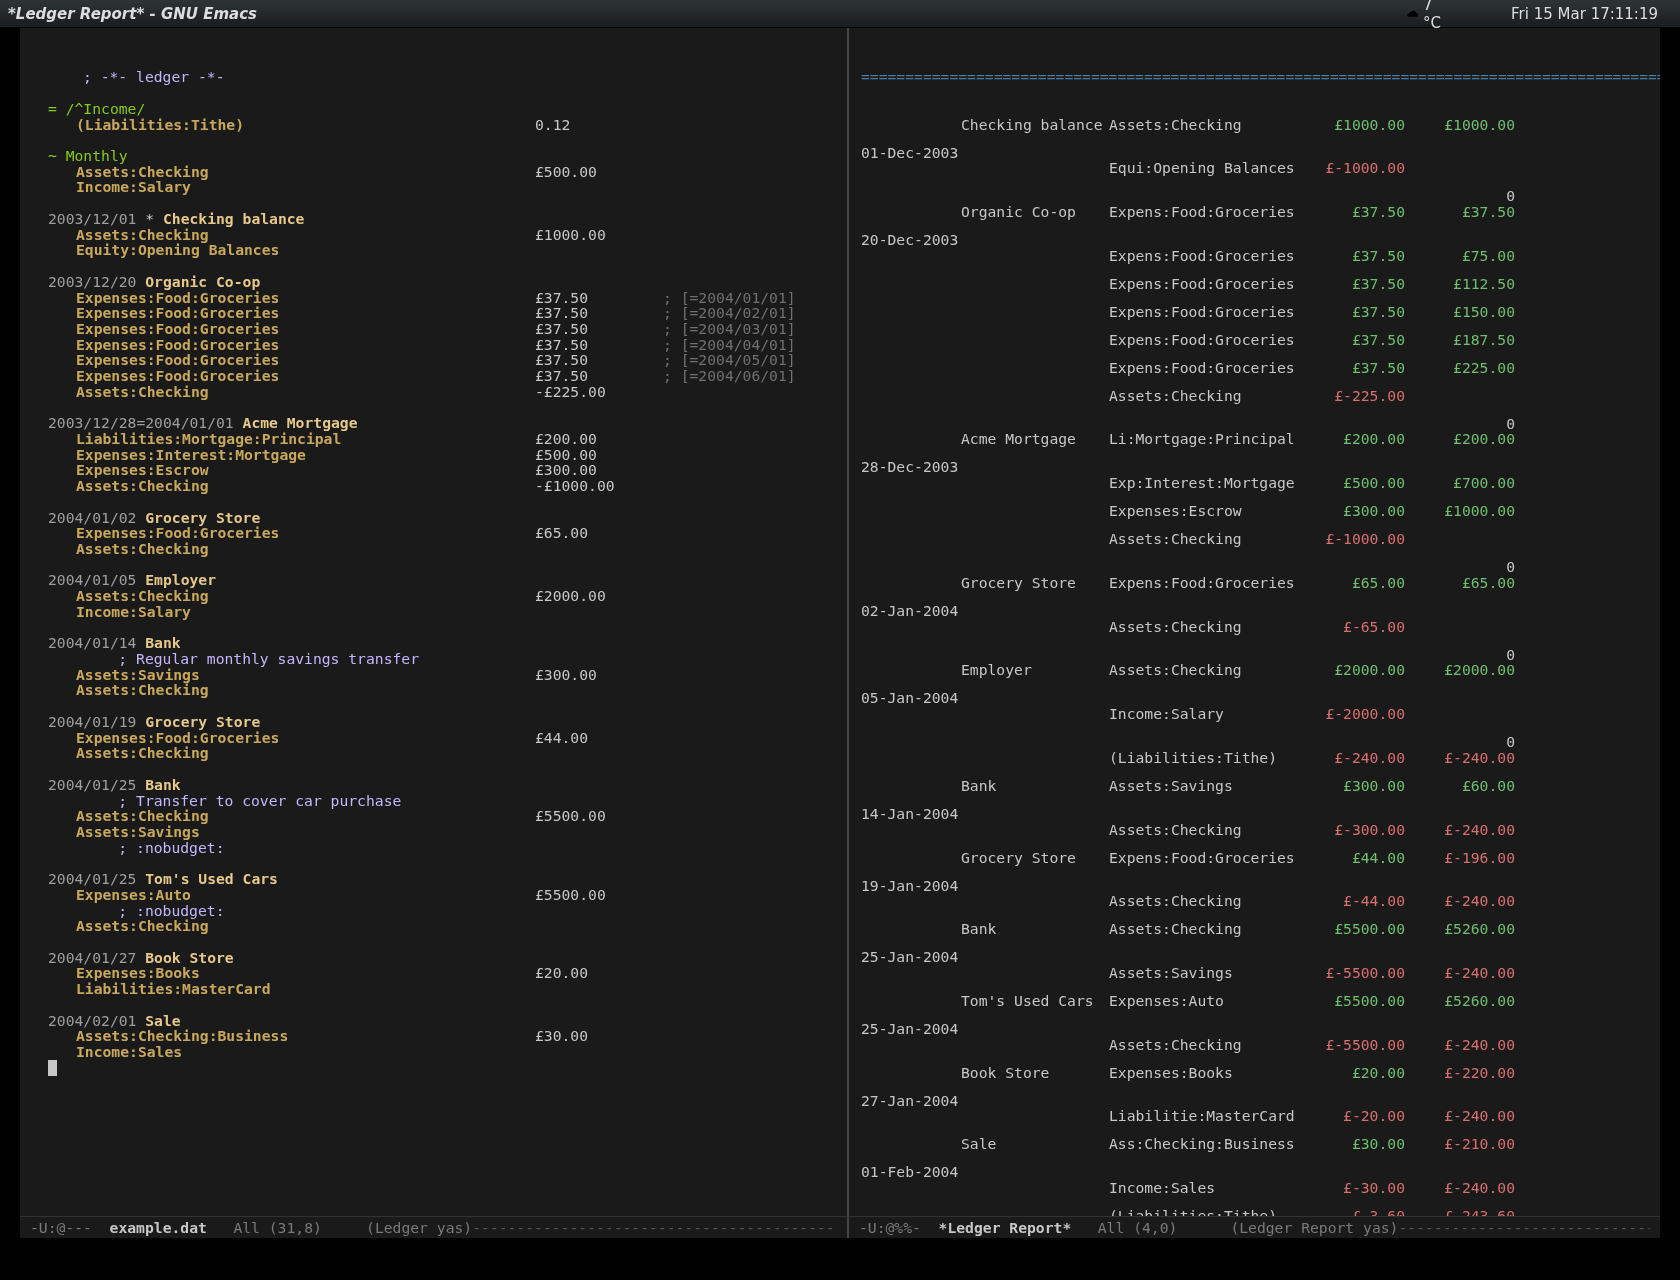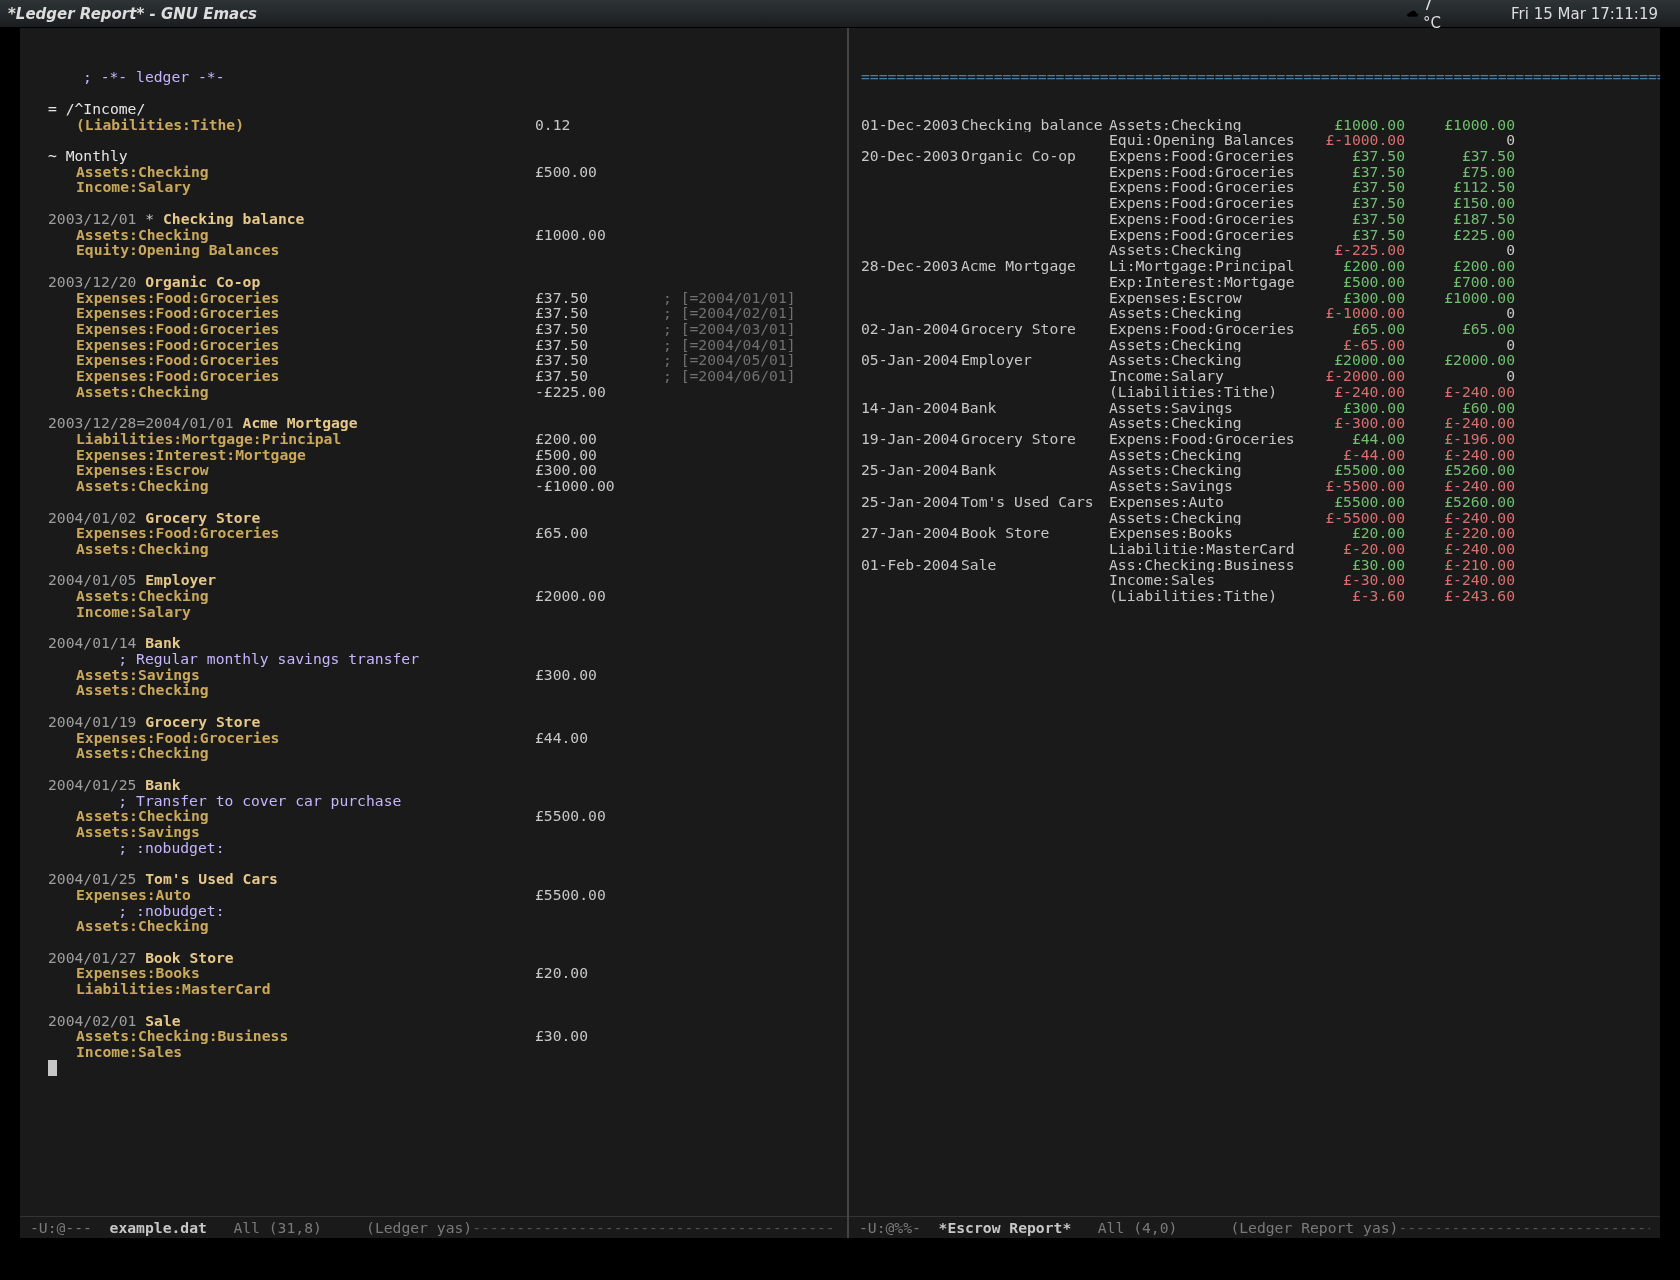--- a/index.html
+++ b/index.html
@@ -58,28 +58,28 @@
   }
   .modeline .buf { color: #c7c7c7; font-weight: bold; }
   .dashfill { overflow:hidden; flex:1; color:#555;}
 
   
   .c-comment { color: #c4b5fd; margin-left: 35px; }
   .c-date    { color: #9f9f9f; }
   .c-payee   { color: #e6c88a; font-weight: bold; }
   .c-acct    { color: #c9a85c; font-weight: bold; }
   .c-amt     { color: #c7c7c7; }
-  .c-periodic{ color: #e5e5e5; margin-top: 37px; }
+  .c-periodic{ color: #84cc16; margin-top: 37px; }
   .c-effdate { color: #707070; }
   .cursor    { display:inline-block; width:9px; height:16px; background:#c7c7c7; vertical-align:text-bottom;}
 
   
   .r-hdr    { color: #c7c7c7; }
   .r-rule   { color: #4a7fa5; letter-spacing:0;}
-  .r-date   { color: #c7c7c7; }
+  .r-date   { color: #c7c7c7; margin-top: 28px; }
   .r-payee  { color: #c7c7c7; }
   .r-acct   { color: #c7c7c7; }
   .r-pos    { color: #6fbf6f; }
   .r-neg    { color: #d96f6f; }
 
   .row { display:block; }
   
   .src-line { display:flex; }
   .src-line .ind { width: 28px; flex:0 0 28px;}
   .src-line .acct { flex:0 0 auto;}
@@ -149,20 +149,20 @@
         <span>   All (31,8)     (Ledger yas)</span>
         <span class="dashfill">----------------------------------------------------------------------------------------------------------------------------------------------------</span>
       </div>
     </div>
 
     <div class="pane right">
       <div class="r-rule">======================================================================================================================</div>
       <div id="right-content"><div class="rep-line"><span class="date r-date">01-Dec-2003</span><span class="payee r-payee">Checking balance</span><span class="acct r-acct">Assets:Checking</span><span class="a1 r-pos">£1000.00</span><span class="a2 r-pos">£1000.00</span></div><div class="rep-line"><span class="date r-date"></span><span class="payee r-payee"></span><span class="acct r-acct">Equi:Opening Balances</span><span class="a1 r-neg">£-1000.00</span><span class="a2 r-date">0</span></div><div class="rep-line"><span class="date r-date">20-Dec-2003</span><span class="payee r-payee">Organic Co-op</span><span class="acct r-acct">Expens:Food:Groceries</span><span class="a1 r-pos">£37.50</span><span class="a2 r-pos">£37.50</span></div><div class="rep-line"><span class="date r-date"></span><span class="payee r-payee"></span><span class="acct r-acct">Expens:Food:Groceries</span><span class="a1 r-pos">£37.50</span><span class="a2 r-pos">£75.00</span></div><div class="rep-line"><span class="date r-date"></span><span class="payee r-payee"></span><span class="acct r-acct">Expens:Food:Groceries</span><span class="a1 r-pos">£37.50</span><span class="a2 r-pos">£112.50</span></div><div class="rep-line"><span class="date r-date"></span><span class="payee r-payee"></span><span class="acct r-acct">Expens:Food:Groceries</span><span class="a1 r-pos">£37.50</span><span class="a2 r-pos">£150.00</span></div><div class="rep-line"><span class="date r-date"></span><span class="payee r-payee"></span><span class="acct r-acct">Expens:Food:Groceries</span><span class="a1 r-pos">£37.50</span><span class="a2 r-pos">£187.50</span></div><div class="rep-line"><span class="date r-date"></span><span class="payee r-payee"></span><span class="acct r-acct">Expens:Food:Groceries</span><span class="a1 r-pos">£37.50</span><span class="a2 r-pos">£225.00</span></div><div class="rep-line"><span class="date r-date"></span><span class="payee r-payee"></span><span class="acct r-acct">Assets:Checking</span><span class="a1 r-neg">£-225.00</span><span class="a2 r-date">0</span></div><div class="rep-line"><span class="date r-date">28-Dec-2003</span><span class="payee r-payee">Acme Mortgage</span><span class="acct r-acct">Li:Mortgage:Principal</span><span class="a1 r-pos">£200.00</span><span class="a2 r-pos">£200.00</span></div><div class="rep-line"><span class="date r-date"></span><span class="payee r-payee"></span><span class="acct r-acct">Exp:Interest:Mortgage</span><span class="a1 r-pos">£500.00</span><span class="a2 r-pos">£700.00</span></div><div class="rep-line"><span class="date r-date"></span><span class="payee r-payee"></span><span class="acct r-acct">Expenses:Escrow</span><span class="a1 r-pos">£300.00</span><span class="a2 r-pos">£1000.00</span></div><div class="rep-line"><span class="date r-date"></span><span class="payee r-payee"></span><span class="acct r-acct">Assets:Checking</span><span class="a1 r-neg">£-1000.00</span><span class="a2 r-date">0</span></div><div class="rep-line"><span class="date r-date">02-Jan-2004</span><span class="payee r-payee">Grocery Store</span><span class="acct r-acct">Expens:Food:Groceries</span><span class="a1 r-pos">£65.00</span><span class="a2 r-pos">£65.00</span></div><div class="rep-line"><span class="date r-date"></span><span class="payee r-payee"></span><span class="acct r-acct">Assets:Checking</span><span class="a1 r-neg">£-65.00</span><span class="a2 r-date">0</span></div><div class="rep-line"><span class="date r-date">05-Jan-2004</span><span class="payee r-payee">Employer</span><span class="acct r-acct">Assets:Checking</span><span class="a1 r-pos">£2000.00</span><span class="a2 r-pos">£2000.00</span></div><div class="rep-line"><span class="date r-date"></span><span class="payee r-payee"></span><span class="acct r-acct">Income:Salary</span><span class="a1 r-neg">£-2000.00</span><span class="a2 r-date">0</span></div><div class="rep-line"><span class="date r-date"></span><span class="payee r-payee"></span><span class="acct r-acct">(Liabilities:Tithe)</span><span class="a1 r-neg">£-240.00</span><span class="a2 r-neg">£-240.00</span></div><div class="rep-line"><span class="date r-date">14-Jan-2004</span><span class="payee r-payee">Bank</span><span class="acct r-acct">Assets:Savings</span><span class="a1 r-pos">£300.00</span><span class="a2 r-pos">£60.00</span></div><div class="rep-line"><span class="date r-date"></span><span class="payee r-payee"></span><span class="acct r-acct">Assets:Checking</span><span class="a1 r-neg">£-300.00</span><span class="a2 r-neg">£-240.00</span></div><div class="rep-line"><span class="date r-date">19-Jan-2004</span><span class="payee r-payee">Grocery Store</span><span class="acct r-acct">Expens:Food:Groceries</span><span class="a1 r-pos">£44.00</span><span class="a2 r-neg">£-196.00</span></div><div class="rep-line"><span class="date r-date"></span><span class="payee r-payee"></span><span class="acct r-acct">Assets:Checking</span><span class="a1 r-neg">£-44.00</span><span class="a2 r-neg">£-240.00</span></div><div class="rep-line"><span class="date r-date">25-Jan-2004</span><span class="payee r-payee">Bank</span><span class="acct r-acct">Assets:Checking</span><span class="a1 r-pos">£5500.00</span><span class="a2 r-pos">£5260.00</span></div><div class="rep-line"><span class="date r-date"></span><span class="payee r-payee"></span><span class="acct r-acct">Assets:Savings</span><span class="a1 r-neg">£-5500.00</span><span class="a2 r-neg">£-240.00</span></div><div class="rep-line"><span class="date r-date">25-Jan-2004</span><span class="payee r-payee">Tom's Used Cars</span><span class="acct r-acct">Expenses:Auto</span><span class="a1 r-pos">£5500.00</span><span class="a2 r-pos">£5260.00</span></div><div class="rep-line"><span class="date r-date"></span><span class="payee r-payee"></span><span class="acct r-acct">Assets:Checking</span><span class="a1 r-neg">£-5500.00</span><span class="a2 r-neg">£-240.00</span></div><div class="rep-line"><span class="date r-date">27-Jan-2004</span><span class="payee r-payee">Book Store</span><span class="acct r-acct">Expenses:Books</span><span class="a1 r-pos">£20.00</span><span class="a2 r-neg">£-220.00</span></div><div class="rep-line"><span class="date r-date"></span><span class="payee r-payee"></span><span class="acct r-acct">Liabilitie:MasterCard</span><span class="a1 r-neg">£-20.00</span><span class="a2 r-neg">£-240.00</span></div><div class="rep-line"><span class="date r-date">01-Feb-2004</span><span class="payee r-payee">Sale</span><span class="acct r-acct">Ass:Checking:Business</span><span class="a1 r-pos">£30.00</span><span class="a2 r-neg">£-210.00</span></div><div class="rep-line"><span class="date r-date"></span><span class="payee r-payee"></span><span class="acct r-acct">Income:Sales</span><span class="a1 r-neg">£-30.00</span><span class="a2 r-neg">£-240.00</span></div><div class="rep-line"><span class="date r-date"></span><span class="payee r-payee"></span><span class="acct r-acct">(Liabilities:Tithe)</span><span class="a1 r-neg">£-3.60</span><span class="a2 r-neg">£-243.60</span></div></div>
       <div class="modeline">
         <span>-U:@%%-  </span>
-        <span class="buf">*Escrow Report*</span>
+        <span class="buf">*Ledger Report*</span>
         <span>   All (4,0)      (Ledger Report yas)</span>
         <span class="dashfill">----------------------------------------------------------------------------------------------------------------------------------------------------</span>
       </div>
     </div>
 
   </div>
 </div>
 
 </body></html>

